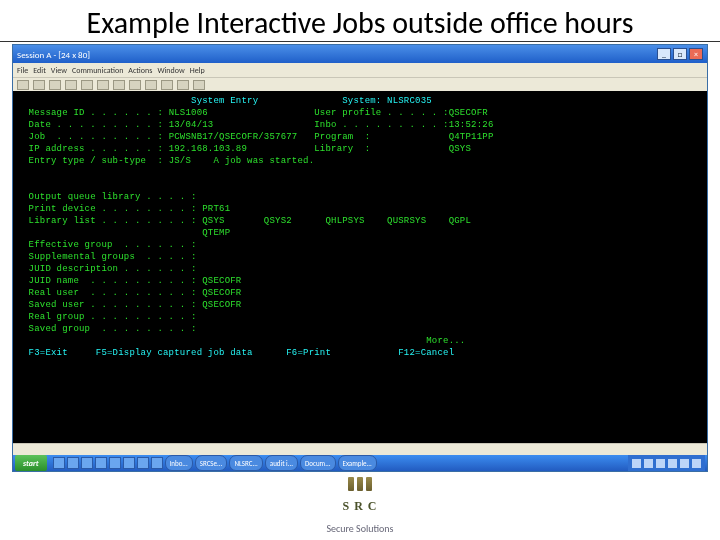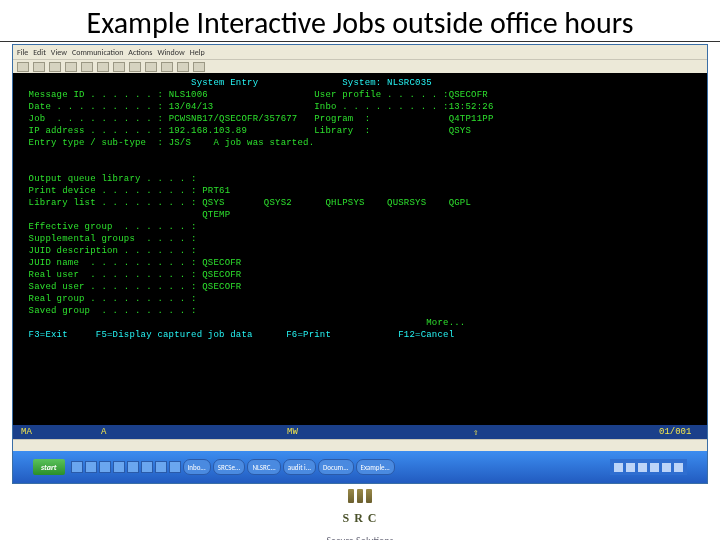--- a/index.html
+++ b/index.html
@@ -96,25 +96,25 @@
     gap: 40px;
   }
   .statusbar .seg { min-width: 40px; }
   .statusbar .sp { flex: 1; }
   .bottombar {
     height: 12px;
     background: #ece9d8;
     border-top: 1px solid #c9c6b7;
   }
   .taskbar {
-    height: 32px;
+    height: 16px;
     background: linear-gradient(to bottom, #3c8df0, #225bc0);
     display: flex;
     align-items: center;
-    padding: 0 20px;
+    padding: 0 2px;
     gap: 2px;
     font-size: 8px;
   }
   .startbtn {
     height: 16px;
     padding: 0 8px;
     background: linear-gradient(to bottom, #5bc25b, #2a8f2a);
     color: #fff;
     border-radius: 2px;
     display: flex; align-items: center;
@@ -157,20 +157,27 @@
   .pillar { width: 6px; height: 14px; background: linear-gradient(to bottom,#9a8a4a,#6b5f2e); border-radius: 1px; }
   .logo-text { font-size: 12px; color: #4a512a; font-weight: bold; font-family: serif; letter-spacing: 1px; }
   .logo-sub { font-size: 10px; color: #667; }
 </style>
 </head>
 <body>
 
 <div class="slide-title">Example Interactive Jobs outside office hours</div>
 
 <div class="window">
+  <div class="titlebar">
+    <span>Session A - [24 x 80]</span>
+    <span class="tspace"></span>
+    <span class="winbtn">_</span>
+    <span class="winbtn">□</span>
+    <span class="winbtn close">×</span>
+  </div>
   <div class="menubar">
     <span>File</span>
     <span>Edit</span>
     <span>View</span>
     <span>Communication</span>
     <span>Actions</span>
     <span>Window</span>
     <span>Help</span>
   </div>
   <div class="toolbar">
@@ -205,30 +212,20 @@
 <span class="green"> JUID description . . . . . . : </span><span class="green"></span>
 <span class="green"> JUID name  . . . . . . . . . : </span><span class="green">QSECOFR</span>
 <span class="green"> Real user  . . . . . . . . . : </span><span class="green">QSECOFR</span>
 <span class="green"> Saved user . . . . . . . . . : </span><span class="green">QSECOFR</span>
 <span class="green"> Real group . . . . . . . . . : </span><span class="green"></span>
 <span class="green"> Saved group  . . . . . . . . : </span><span class="green"></span>
 <span class="green">                                                                        More...</span>
 <span class="cyan"> F3=Exit     F5=Display captured job data      F6=Print            F12=Cancel</span>
 </div>
 
-  <div class="statusbar">
-    <span class="seg">MA</span>
-    <span class="seg">A</span>
-    <span class="sp"></span>
-    <span class="seg">MW</span>
-    <span class="sp"></span>
-    <span class="seg">⇧</span>
-    <span class="sp"></span>
-    <span class="seg">01/001</span>
-  </div>
   <div class="bottombar"></div>
   <div class="taskbar">
     <div class="startbtn">start</div>
     <div class="ql">
       <span class="q"></span>
       <span class="q"></span>
       <span class="q"></span>
       <span class="q"></span>
       <span class="q"></span>
       <span class="q"></span>

